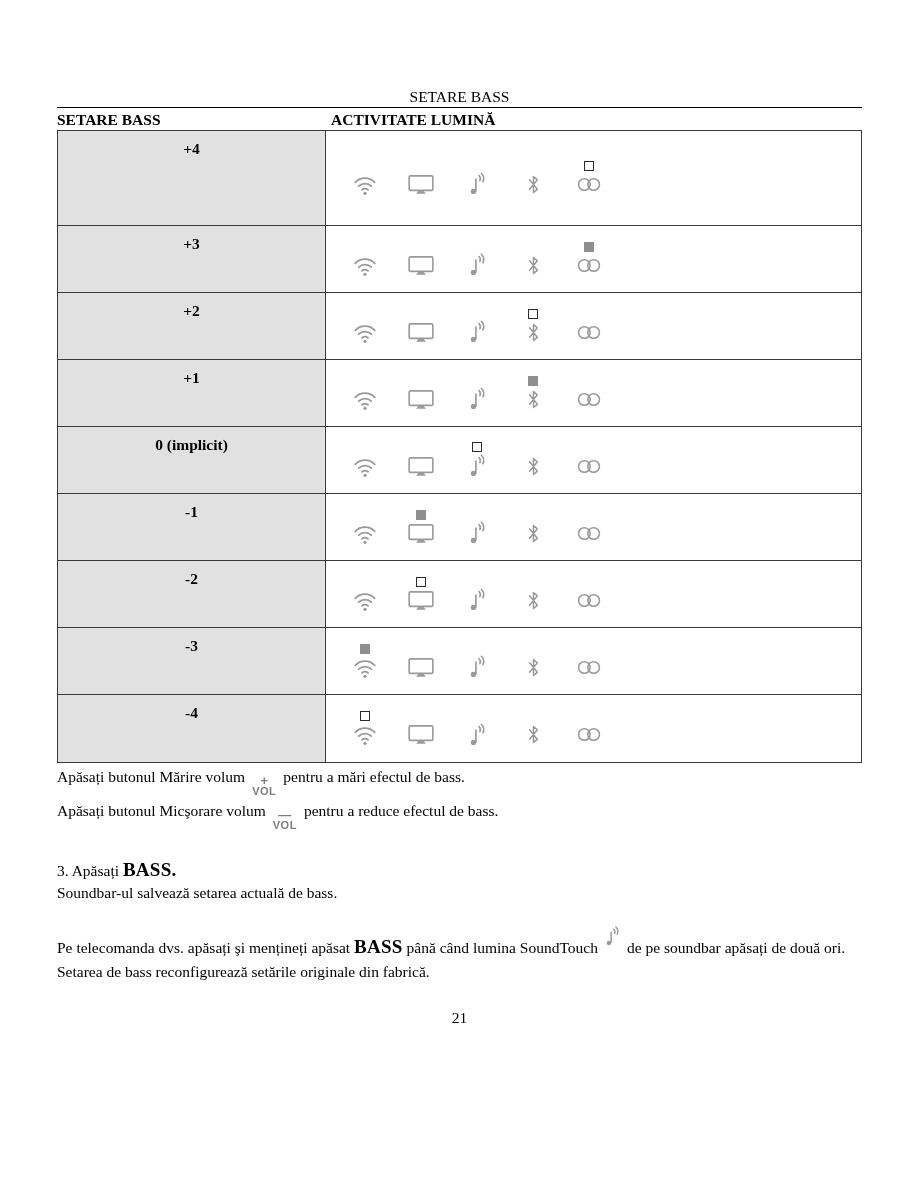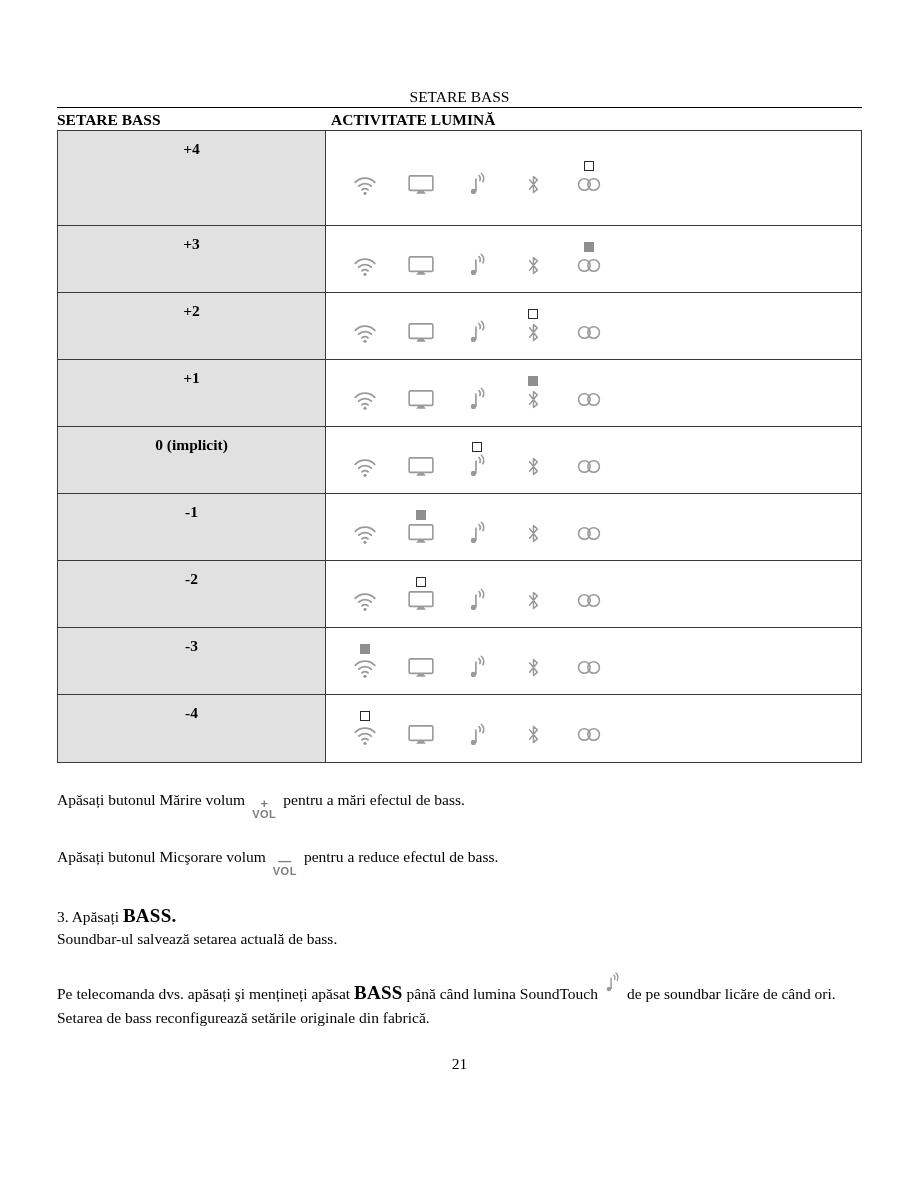--- a/index.html
+++ b/index.html
@@ -37,21 +37,21 @@
   }
   .cell-activity { flex:1; background:#fff; display:flex; align-items:center; padding-left:11px; }
   .icon-slot { width:56px; display:flex; flex-direction:column; align-items:center; gap:2px; }
   .indicator { width:10px; height:10px; }
   .indicator.hollow { border:1.5px solid #2a2a2a; background:#fff; }
   .indicator.filled { background:#8f8f8f; }
   .indicator.none { visibility:hidden; }
   .glyph svg { display:block; }
 
   .step { margin-top:27px; }
-  .btn-line { margin-top:28px; }
+  .btn-line { margin-top:5px; }
   .vol-btn {
     display:inline-flex; flex-direction:column; align-items:center;
     vertical-align:-3px; margin:0 7px; line-height:1;
   }
   .vol-sign {
     font-family:"Liberation Sans", sans-serif;
     font-weight:bold; color:#7d7d7d; font-size:13px; line-height:0.85;
   }
   .vol-word {
     font-family:"Liberation Sans", sans-serif;
@@ -632,20 +632,20 @@
     <p class="note">Soundbar-ul salvează setarea actuală de bass.</p>
 
 
     <p class="reset-p"><span>Pe telecomanda dvs. apăsați şi mențineți apăsat </span><span class="bass-caps">BASS</span><span> până când lumina SoundTouch</span><span class="inline-icon"><svg width="19" height="21" viewBox="0 0 20 23">
             <circle cx="6.1" cy="18.6" r="2.5" fill="#9a9a9a"></circle>
             <path d="M8.5 18.6 L8.5 6.2" stroke="#9a9a9a" stroke-width="1.6" fill="none"></path>
             <g fill="none" stroke="#9a9a9a" stroke-width="1.5" stroke-linecap="round">
               <path d="M11.3 3.4 A4.3 4.3 0 0 1 12.3 8.3"></path>
               <path d="M13.7 1.2 A7.3 7.3 0 0 1 15.2 9.4"></path>
             </g>
-          </svg></span><span>de pe soundbar licăre de când ori.</span></p>
+          </svg></span><span>de pe soundbar apăsați de două ori.</span></p>
 
     <p class="p2">Setarea de bass reconfigurează setările originale din fabrică.</p>
 
     <div class="page-num">21</div>
 
   </div>
 </div>
 
 </body></html>

